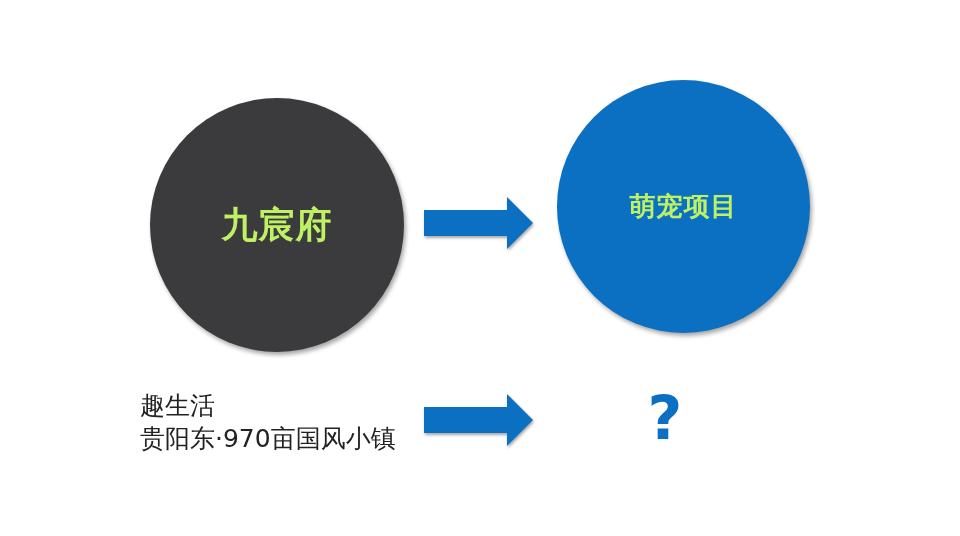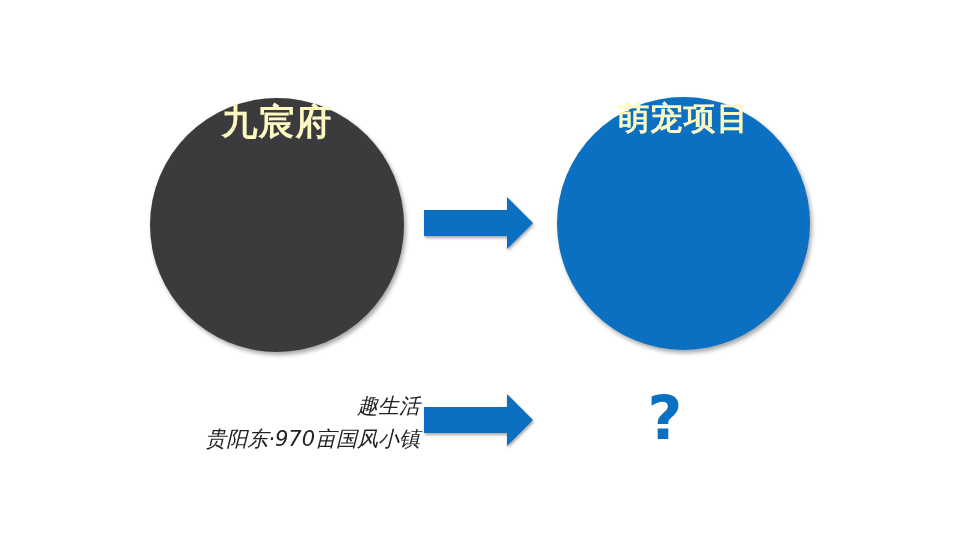--- a/index.html
+++ b/index.html
@@ -3,32 +3,32 @@
 <meta charset="utf-8">
 <style>
   html, body { margin: 0; padding: 0; }
   body {
     width: 960px; height: 536px; position: relative; overflow: hidden;
     background: #ffffff;
     font-family: "DejaVu Sans", "Liberation Sans", sans-serif;
   }
   .circle {
     position: absolute; border-radius: 50%;
-    display: flex; justify-content: center;
-    color: #fef9c3; font-weight: bold;
+    display: flex; align-items: center; justify-content: center;
+    color: #bef264; font-weight: bold;
     box-shadow: 2px 3px 4px rgba(0,0,0,0.35);
   }
   #circle-left { left: 150px; top: 98px; width: 254px; height: 254px; background: #3b3b3d; font-size: 36px; letter-spacing: 1px; }
-  #circle-right { left: 557px; top: 97px; width: 253px; height: 253px; background: #0b6fc2; font-size: 32px; letter-spacing: 1px; }
+  #circle-right { left: 557px; top: 80px; width: 253px; height: 253px; background: #0b6fc2; font-size: 26px; letter-spacing: 1px; }
   .arrow { position: absolute; width: 110px; height: 54px; filter: drop-shadow(1px 2px 1.5px rgba(0,0,0,0.35)); }
   #arrow-top { left: 424px; top: 196px; }
   #arrow-bottom { left: 424px; top: 393px; }
   .caption {
-    position: absolute; left: 140px; width: 280px; text-align: right;
-    color: #222222; font-size: 21px; line-height: 24px; font-style: italic;
+    position: absolute; left: 140px; width: 280px; text-align: left;
+    color: #222222; font-size: 25px; line-height: 24px;
   }
   #caption-line1 { top: 394px; }
   #caption-line2 { top: 427px; }
   #question-mark {
     position: absolute; left: 640px; top: 380px; width: 50px; text-align: center;
     font-size: 60px; font-weight: bold; color: #0b6fc2; line-height: 76px;
   }
 </style>
 </head>
 <body>

